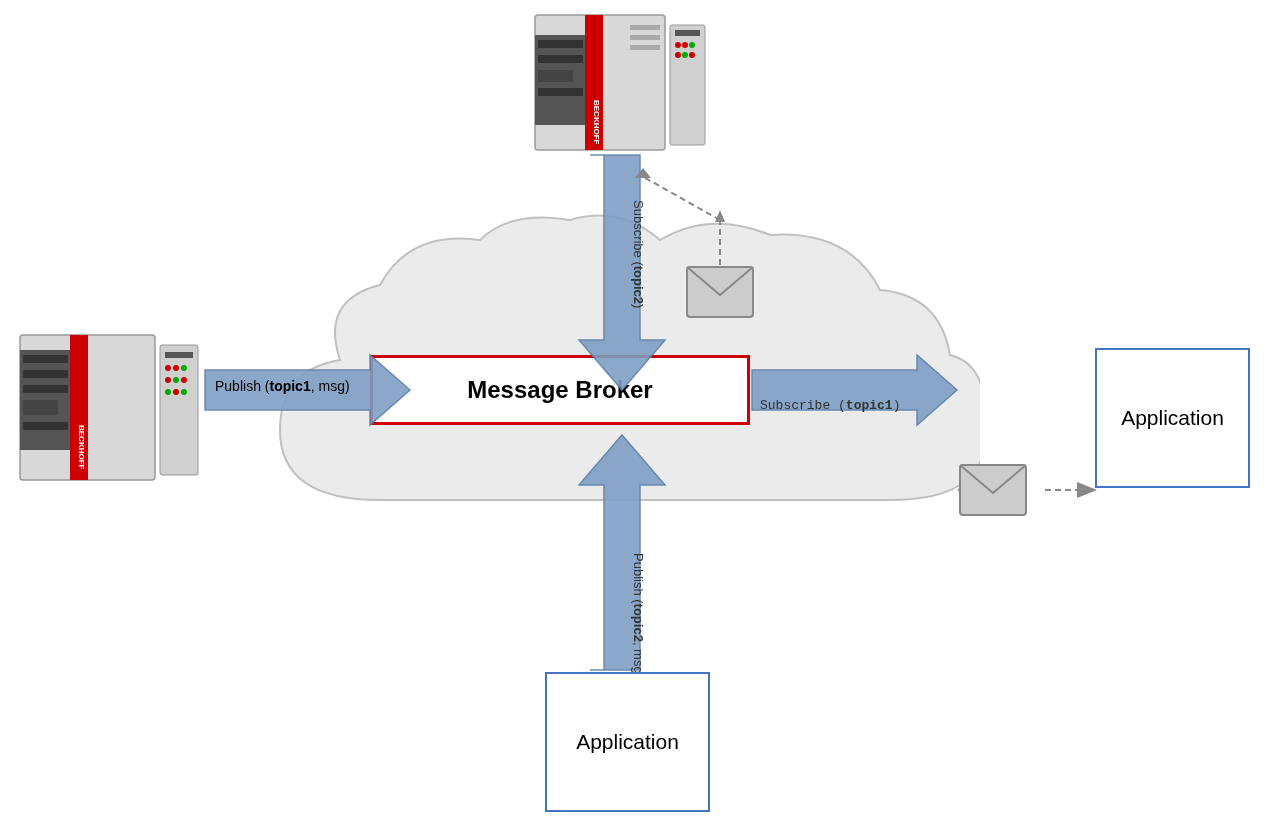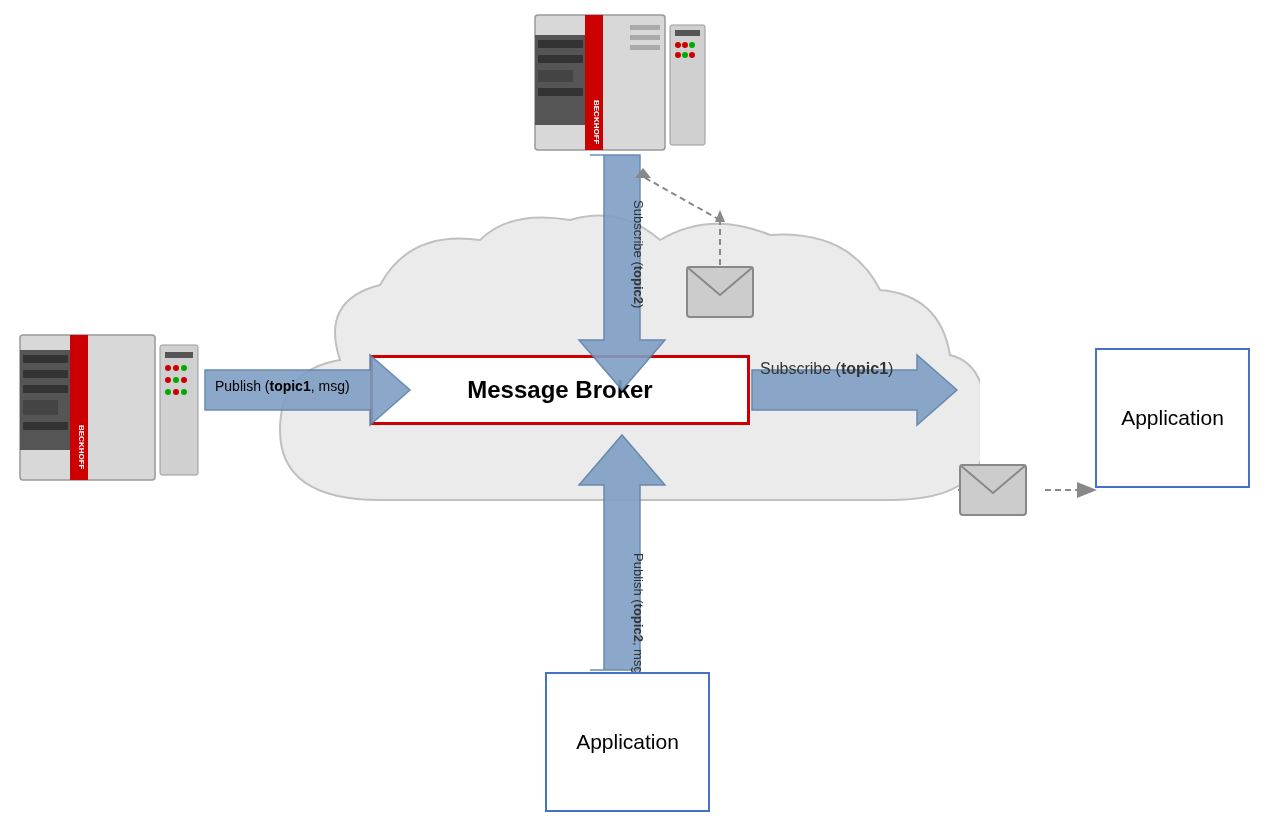--- a/index.html
+++ b/index.html
@@ -230,21 +230,21 @@
     <line x1="958" y1="490" x2="990" y2="490" stroke="#888" stroke-width="2" stroke-dasharray="6,4" marker-end="url(#arrowhead-dot)"></line>
 
     <line x1="1045" y1="490" x2="1093" y2="490" stroke="#888" stroke-width="2" stroke-dasharray="6,4" marker-end="url(#arrowhead-dot)"></line>
 
   </svg>
 
   <div style="position:absolute; left:215px; top:378px; font-size:14px; color:#000000;">
     Publish (<strong>topic1</strong>, msg)
   </div>
 
-  <div style="position:absolute; left:760px; top:360px; font-size:16px; color:#333;">
+  <div style="position:absolute; left:760px; top:398px; font-size:13px; color:#333;font-family:Liberation Mono, monospace;">
     Subscribe (<strong>topic1</strong>)
   </div>
 
   <div style="position:absolute; left:646px; top:200px; font-size:13px; color:#333; transform:rotate(90deg); transform-origin:0 0; white-space:nowrap;">
     Subscribe (<strong>topic2</strong>)
   </div>
 
   <div style="position:absolute; left:646px; top:553px; font-size:13px; color:#333; transform:rotate(90deg); transform-origin:0 0; white-space:nowrap;">
     Publish (<strong>topic2</strong>, msg)
   </div>

